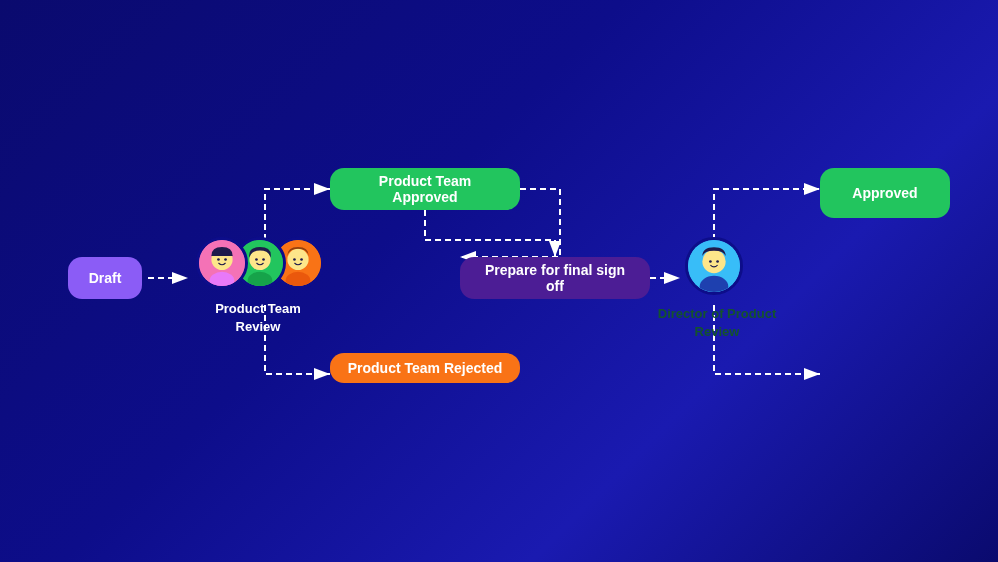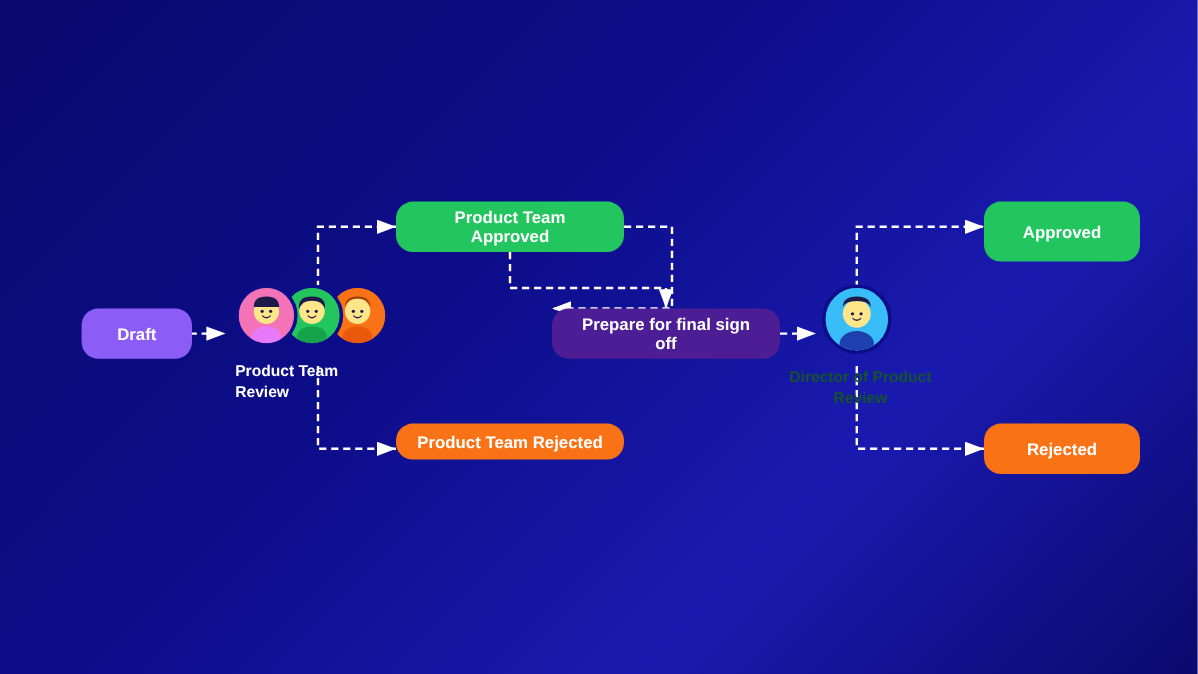--- a/index.html
+++ b/index.html
@@ -29,21 +29,21 @@
       justify-content: center;
       font-weight: 700;
       font-size: 14px;
       color: #fff;
       text-align: center;
       padding: 8px 16px;
     }
 
     .node-draft {
       background: #8b5cf6;
-      width: 92px;
+      width: 74px;
       height: 42px;
       left: 68px;
       top: 257px;
     }
 
     .node-product-team-approved {
       background: #22c55e;
       width: 190px;
       height: 42px;
       left: 330px;
@@ -188,21 +188,21 @@
         <circle cx="26" cy="22" r="12" fill="#fde68a"></circle>
 
         <path d="M14,18 Q14,8 26,8 Q38,8 38,18 Q36,10 26,10 Q16,10 14,18" fill="#92400e"></path>
         <circle cx="22" cy="22" r="1.5" fill="#1e1b4b"></circle>
         <circle cx="30" cy="22" r="1.5" fill="#1e1b4b"></circle>
         <path d="M22,26 Q26,30 30,26" stroke="#1e1b4b" stroke-width="1.2" fill="none"></path>
       </svg>
     </div>
   </div>
 
-  <div style="position:absolute; left:196px; top:300px; color:#fff; font-size:13px; font-weight:600; text-align:left; width:124px; line-height:1.4;">
+  <div style="position:absolute; left:196px; top:300px; color:#fff; font-size:13px; font-weight:600; text-align:center; width:124px; line-height:1.4;">
     <span>Product Team
 Review</span>
   </div>
 
   <div class="node node-product-team-approved">Product Team Approved</div>
 
   <div class="node node-prepare-sign-off">Prepare for final sign off</div>
 
   <div class="node node-product-team-rejected">Product Team Rejected</div>
 
@@ -222,15 +222,14 @@
       <path d="M25,28 Q29,32 33,28" stroke="#1e1b4b" stroke-width="1.2" fill="none"></path>
     </svg>
   </div>
 
   <div style="position:absolute; left:655px; top:305px; color:#14532d; font-size:13px; font-weight:600; text-align:center; width:124px; line-height:1.4;">
     Director of Product<br>Review
   </div>
 
   <div class="node node-approved">Approved</div>
 
-  <div class="node node-rejected">Rejected</div>
 
 </div>
 
 </body></html>

